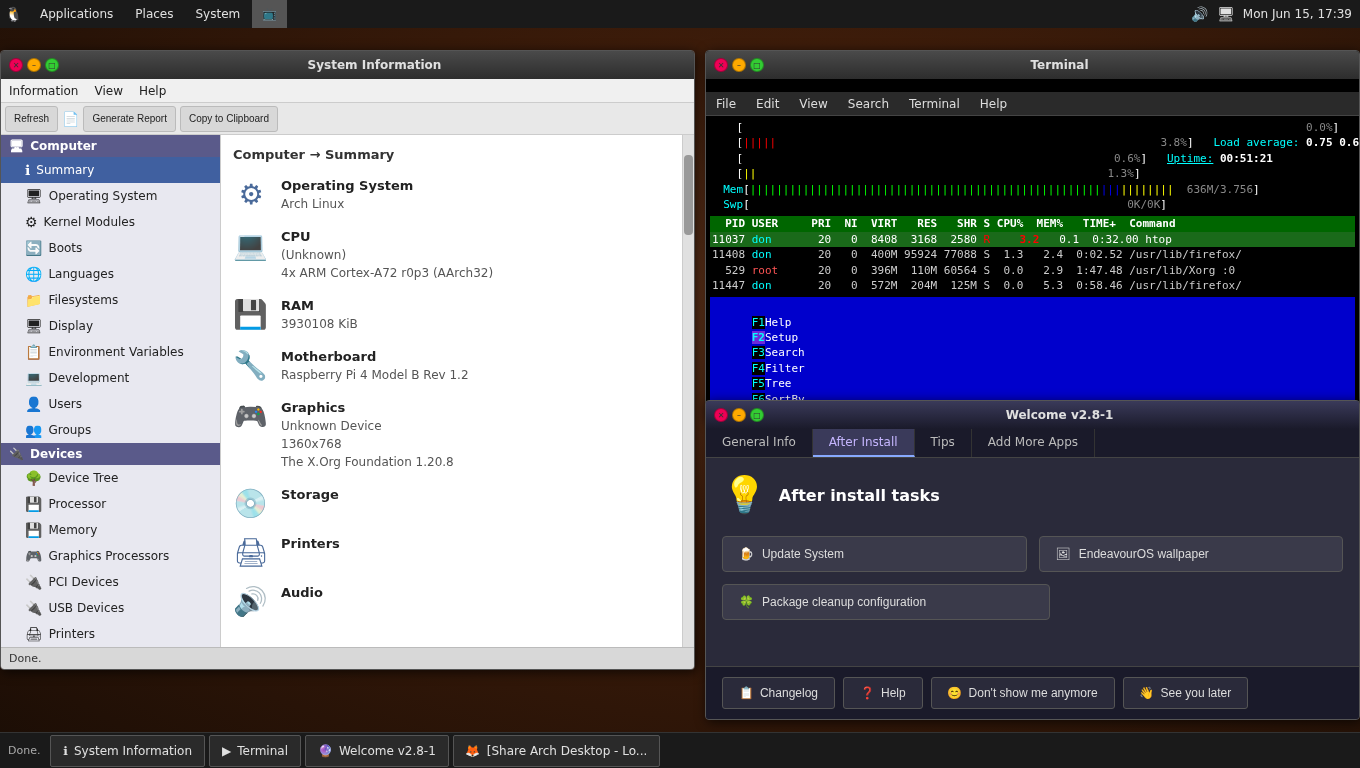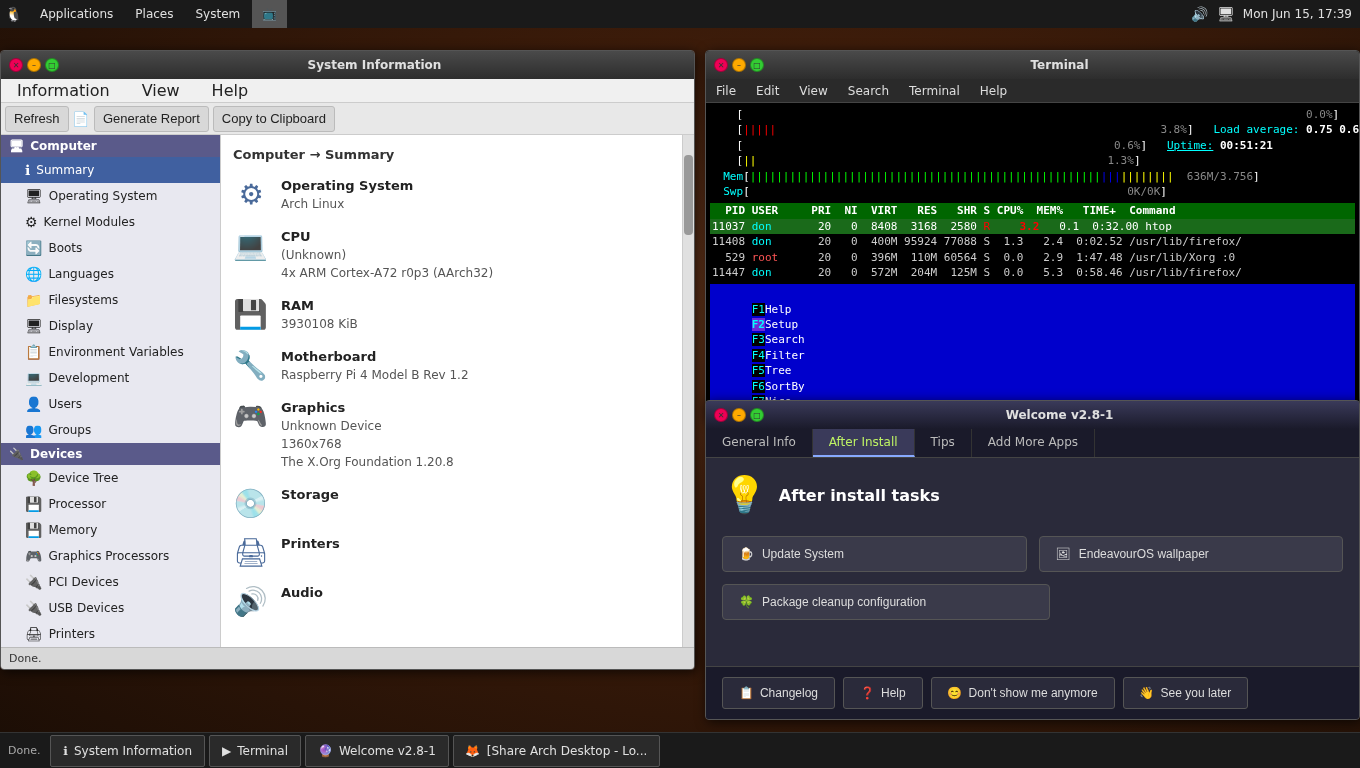--- a/index.html
+++ b/index.html
@@ -139,46 +139,46 @@
     }
     .sysinfo-menubar {
       height: 24px;
       background: #f0f0f0;
       display: flex;
       align-items: center;
       border-bottom: 1px solid #ccc;
       flex-shrink: 0;
     }
     .menubar-item {
-      padding: 0 16px;
+      padding: 0 8px;
       height: 24px;
       display: flex;
       align-items: center;
       cursor: pointer;
-      font-size: 16px;
+      font-size: 12px;
       color: #222;
     }
     .sysinfo-toolbar {
       height: 32px;
       background: #e8e8e8;
       display: flex;
       align-items: center;
       padding: 0 4px;
       gap: 4px;
       border-bottom: 1px solid #ccc;
       flex-shrink: 0;
     }
     .toolbar-btn {
       height: 26px;
       padding: 0 8px;
       background: #d8d8d8;
       border: 1px solid #bbb;
       border-radius: 3px;
       cursor: pointer;
-      font-size: 13px;
+      font-size: 10px;
       display: flex;
       align-items: center;
       gap: 4px;
       color: #222;
     }
     .sysinfo-body {
       display: flex;
       flex: 1;
       overflow: hidden;
     }
@@ -270,20 +270,21 @@
       height: 370px;
       background: #000;
     }
     .terminal-menubar {
       height: 24px;
       background: #2a2a2a;
       display: flex;
       align-items: center;
       border-bottom: 1px solid #444;
       flex-shrink: 0;
+      margin-top: 13px;
     }
     .terminal-menubar-item {
       padding: 0 10px;
       height: 24px;
       display: flex;
       align-items: center;
       cursor: pointer;
       font-size: 12px;
       color: #ddd;
     }
@@ -318,21 +319,21 @@
     }
     .welcome-tab {
       padding: 6px 16px;
       color: #bbb;
       cursor: pointer;
       font-size: 12px;
       border-right: 1px solid #333;
     }
     .welcome-tab.active {
       background: #3a3a5a;
-      color: #bef264;
+      color: #c4b5fd;
       border-bottom: 2px solid #88aaff;
     }
     .welcome-content {
       flex: 1;
       background: #2a2a3a;
       padding: 16px;
       overflow: hidden;
     }
     .welcome-header {
       display: flex;

